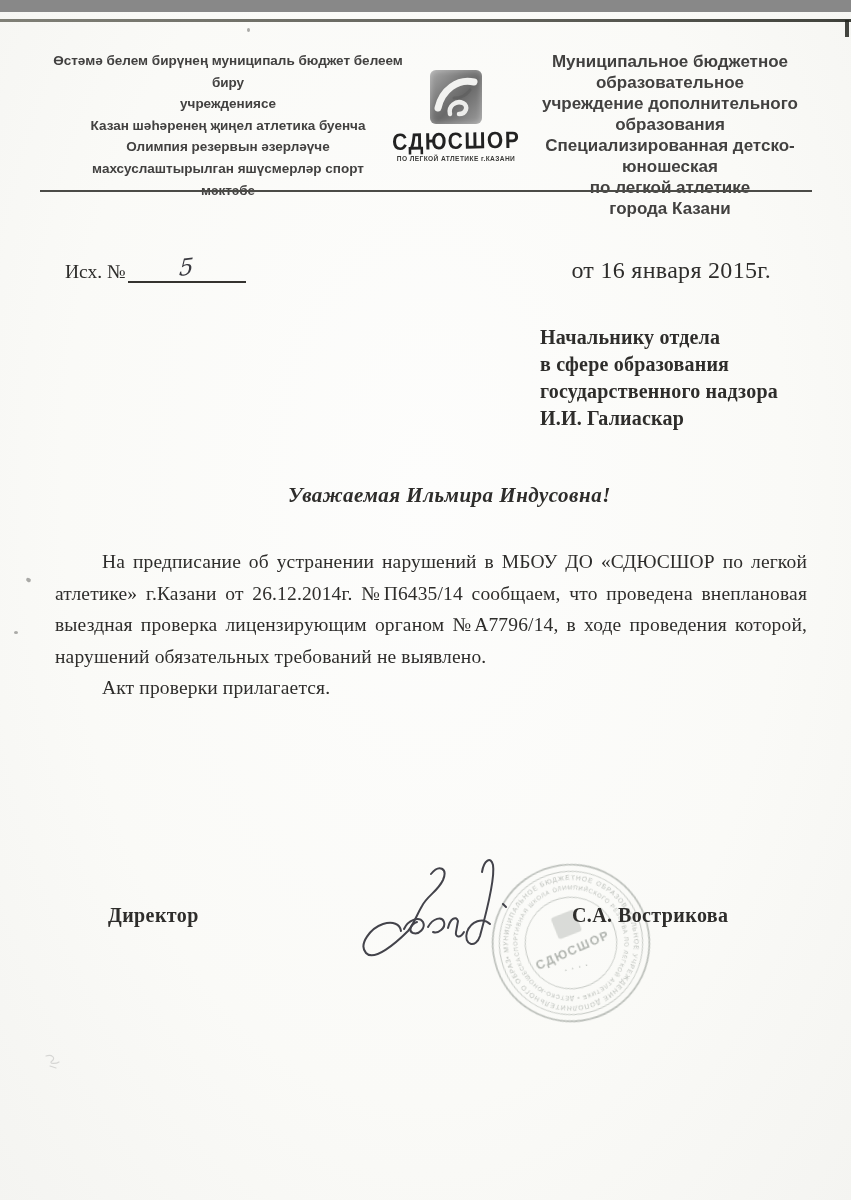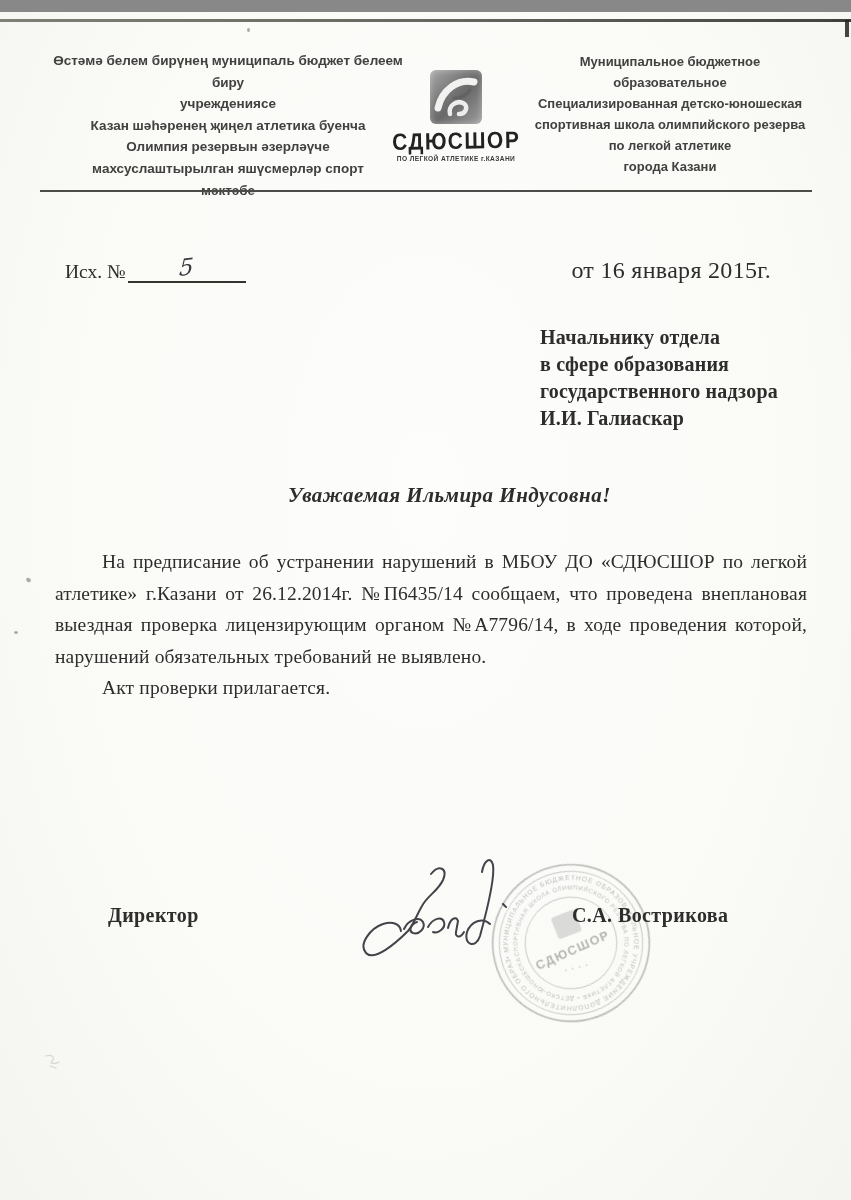--- a/index.html
+++ b/index.html
@@ -18,21 +18,21 @@
   .scan-bottom-strip{position:absolute;bottom:0;left:0;width:851px;height:8px;background:#e8e8e5;border-top:1px solid #d9d9d5;}
   .speck{position:absolute;background:#6a6a66;border-radius:50%;opacity:.55;}
   .pencil-squiggle{position:absolute;left:42px;top:1040px;opacity:.25;}
 
   
   .head-left{position:absolute;left:42px;top:38px;width:372px;text-align:center;
     font-family:"Liberation Sans","DejaVu Sans",sans-serif;font-weight:bold;
     font-size:13.5px;line-height:21.6px;color:#424140;}
   .head-right{position:absolute;left:524px;top:39px;width:292px;text-align:center;
     font-family:"Liberation Sans","DejaVu Sans",sans-serif;font-weight:bold;
-    font-size:13px;line-height:21px;color:#424140;}
+    font-size:17px;line-height:21px;color:#424140;}
   .head-logo{position:absolute;left:392px;top:58px;width:128px;text-align:center;}
   .logo-icon{width:52px;height:54px;margin:0 auto;border-radius:6px;
     background:linear-gradient(135deg,#a9a9a9 0%,#7c7c7c 35%,#696969 55%,#9e9e9e 100%);
     box-shadow:inset 0 0 6px rgba(255,255,255,.35);}
   .logo-name{margin-top:5px;font-family:"Liberation Sans","DejaVu Sans",sans-serif;
     font-weight:800;font-size:21px;letter-spacing:1.5px;color:#222;
     transform:scaleY(1.12) rotate(-1deg);}
   .logo-sub{margin-top:2px;font-family:"Liberation Sans","DejaVu Sans",sans-serif;
     font-weight:bold;font-size:6.6px;letter-spacing:.4px;color:#3a3a38;}
   .head-rule{position:absolute;left:40px;top:178px;width:772px;height:2px;background:#4b4b47;}
@@ -100,22 +100,22 @@
         <path d="M20,44 C18,36 26,30 33,33 C39,36 36,44 29,44" stroke="#ededeb" stroke-width="4.5" fill="none" stroke-linecap="round"></path>
         <path d="M40,20 C36,26 30,28 24,28" stroke="#5c5c5c" stroke-width="3" fill="none" stroke-linecap="round" opacity=".6"></path>
       </svg>
     </div>
     <div class="logo-name">СДЮСШОР</div>
     <div class="logo-sub">ПО ЛЕГКОЙ АТЛЕТИКЕ г.КАЗАНИ</div>
   </div>
 
   <div class="head-right">
     <div>Муниципальное бюджетное образовательное</div>
+    <div>учреждение дополнительного образования</div>
     <div>Специализированная детско-юношеская</div>
-    <div>спортивная школа олимпийского резерва</div>
     <div>по легкой атлетике</div>
     <div>города Казани</div>
   </div>
 
   <div class="head-rule"></div>
 
   <div class="ref-row">
     <span>
       <span>Исх. №</span><span class="ref-line"><span class="ref-num">5</span></span>
     </span>

